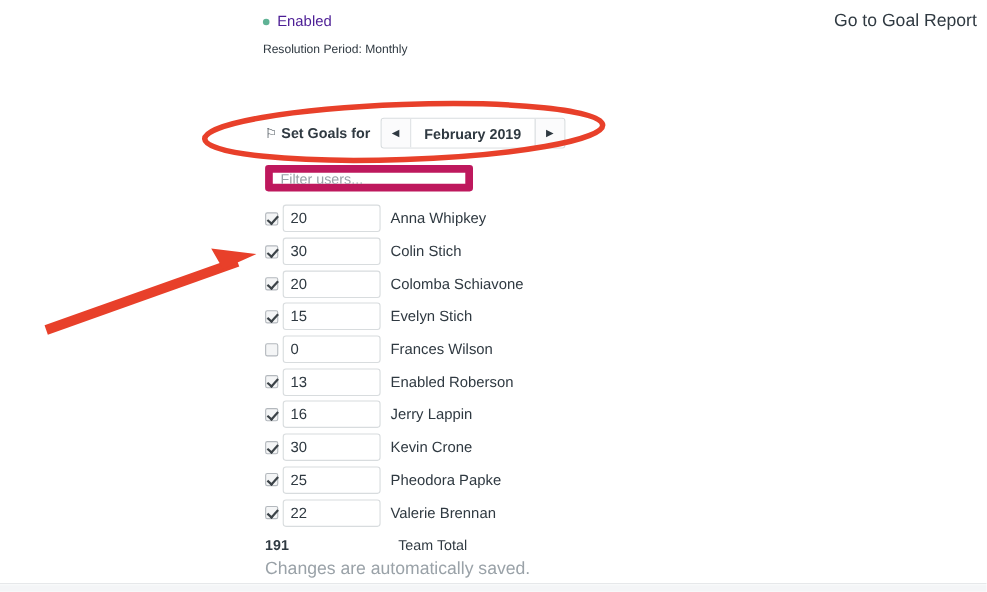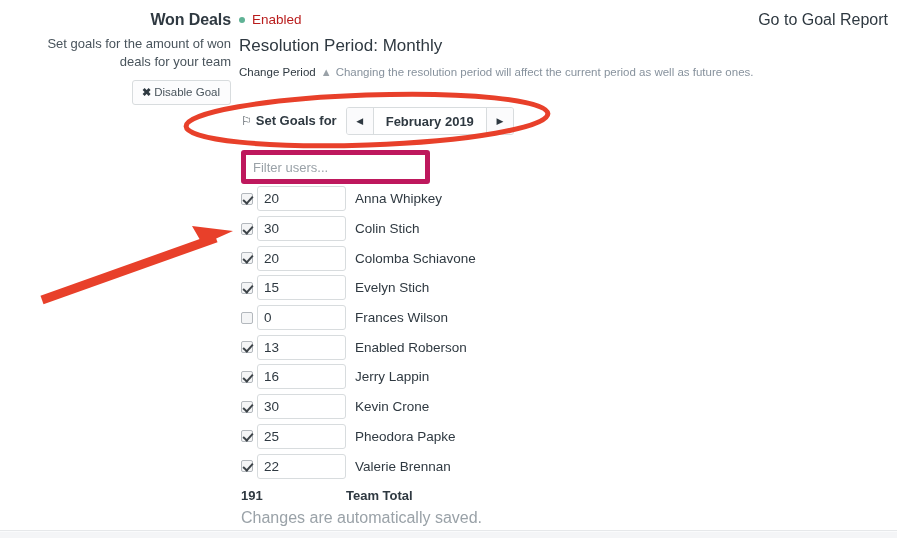--- a/index.html
+++ b/index.html
@@ -86,36 +86,36 @@
 
   
   .head-right {
     position: absolute;
     left: 239px;
     top: 11px;
     width: 530px;
   }
   .enabled-row {
     font-size: 13.5px;
-    color: #b91c1c;
+    color: #4c1d95;
     line-height: 17px;
     display: flex;
     align-items: center;
   }
   .dot {
     width: 6px; height: 6px;
     border-radius: 50%;
     background: #5fb295;
     display: inline-block;
     margin-right: 7px;
     flex: 0 0 auto;
   }
   .res-period {
     margin-top: 9px;
-    font-size: 17px;
+    font-size: 11px;
     color: #2f3941;
     line-height: 17px;
   }
   .change-row {
     margin-top: 11px;
     font-size: 11.5px;
     line-height: 15px;
     display: flex;
     align-items: center;
     white-space: nowrap;
@@ -197,23 +197,23 @@
     cursor: pointer;
     white-space: nowrap;
   }
 
   
   .filter-input {
     position: absolute;
     left: 241px;
     top: 150px;
     width: 189px;
-    height: 34px;
+    height: 24px;
     box-sizing: border-box;
-    border: 5px solid #be185d;
+    border: 7px solid #be185d;
     border-radius: 3px;
     padding: 0 7px;
     font-family: "Liberation Sans", sans-serif;
     font-size: 13px;
     color: #2f3941;
     background: #fff;
     outline: none;
   }
   .filter-input::placeholder { color: #9aa2a8; }
 
@@ -281,23 +281,23 @@
     margin-top: 0px;
   }
   .total-value {
     width: 105px;
     font-size: 13px;
     font-weight: bold;
     color: #2f3941;
     flex: 0 0 auto;
   }
   .total-label {
-    margin-left: 0;
-    font-size: 13px;
-    font-weight: bold;
+    margin-left: 16px;
+    font-size: 13px;
+    font-weight: normal;
     color: #2f3941;
   }
 
   .autosave {
     position: absolute;
     left: 241px;
     top: 510px;
     font-size: 16px;
     color: #9aa2a8;
     line-height: 16px;
@@ -310,37 +310,27 @@
     width: 897px; height: 538px;
     pointer-events: none;
   }
 </style>
 </head>
 <body>
 
 <div id="page">
   <div class="panel">
 
-    <div class="head-left">
-      <div class="goal-title">Won Deals</div>
-      <div class="goal-sub">Set goals for the amount of won deals for your team</div>
-      <div class="disable-btn"><span class="x-ico">✖</span><span>Disable Goal</span></div>
-    </div>
 
     <div class="head-right">
       <div class="enabled-row">
         <span class="dot"></span>
         <span>Enabled</span>
       </div>
       <div class="res-period">Resolution Period: Monthly</div>
-      <div class="change-row">
-        <span class="change-link">Change Period</span>
-        <span class="warn-ico">▲</span>
-        <span class="change-note">Changing the resolution period will affect the current period as well as future ones.</span>
-      </div>
     </div>
 
     <div class="goal-report-link">Go to Goal Report</div>
 
     <div class="setgoals-row">
       <span class="flag-ico">⚐</span>
       <span class="setgoals-label">Set Goals for</span>
       <div class="period-group">
         <div class="period-arrow left">◀</div>
         <div class="period-value">February 2019</div>

